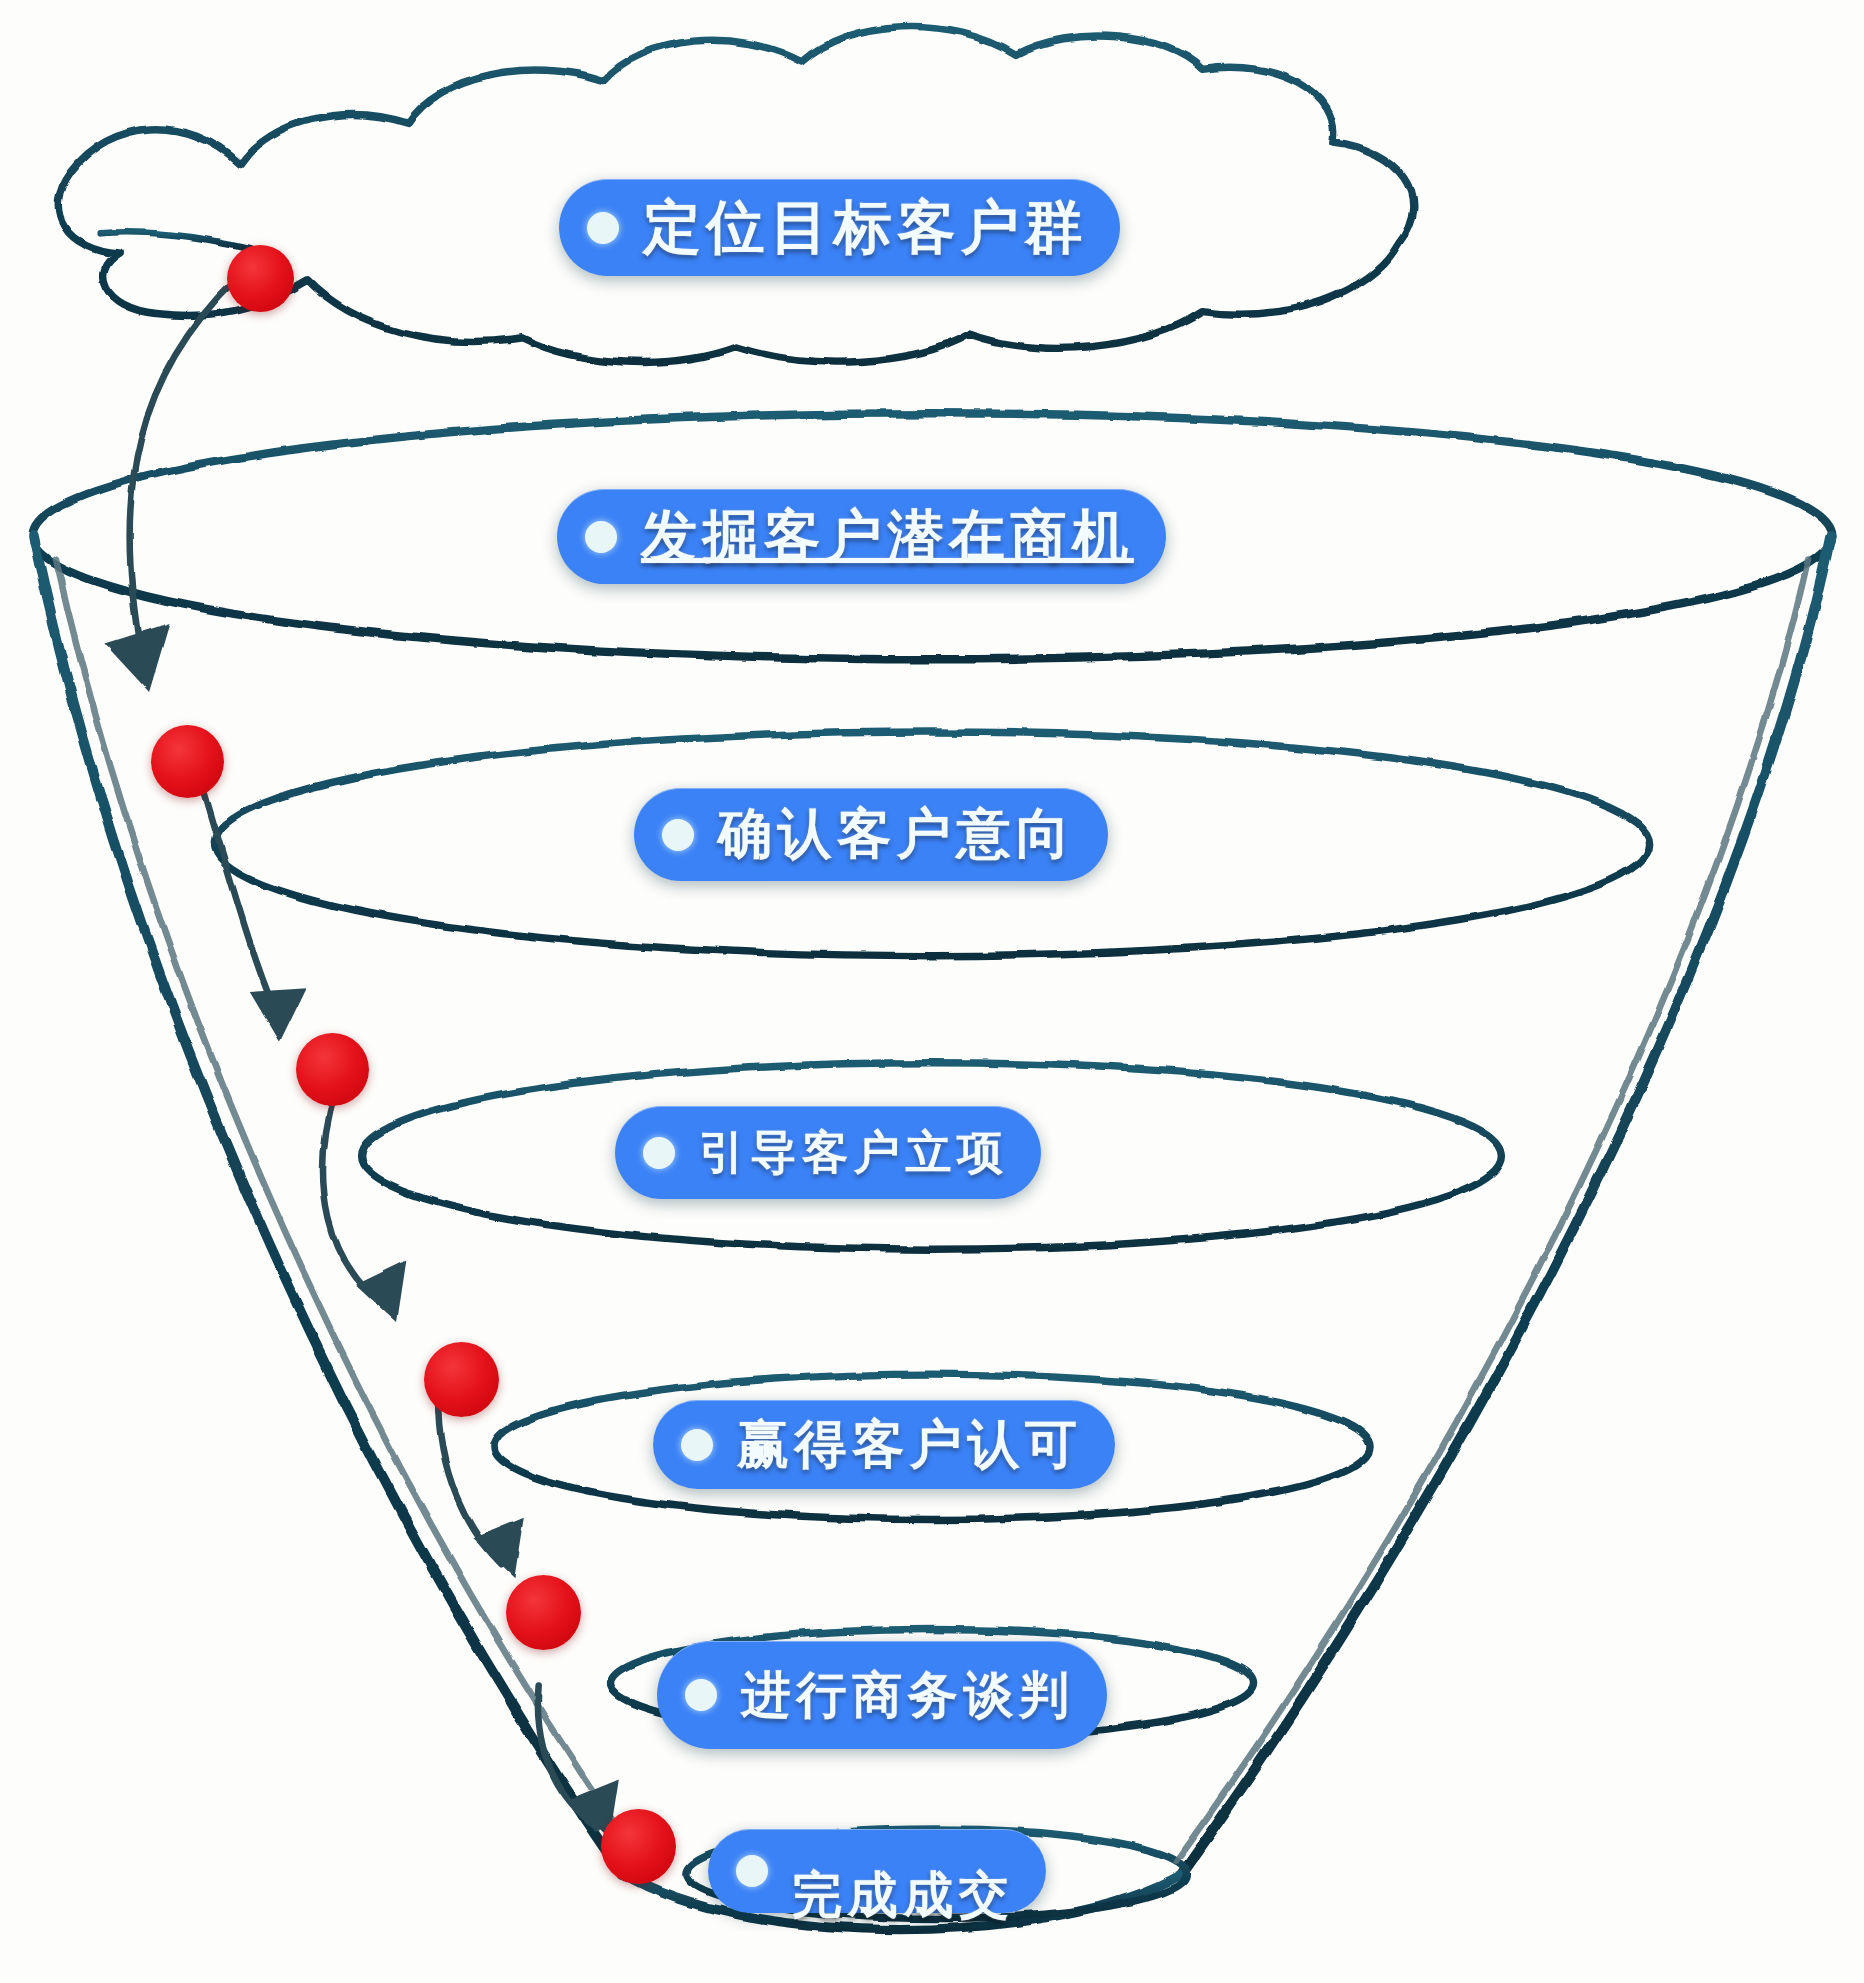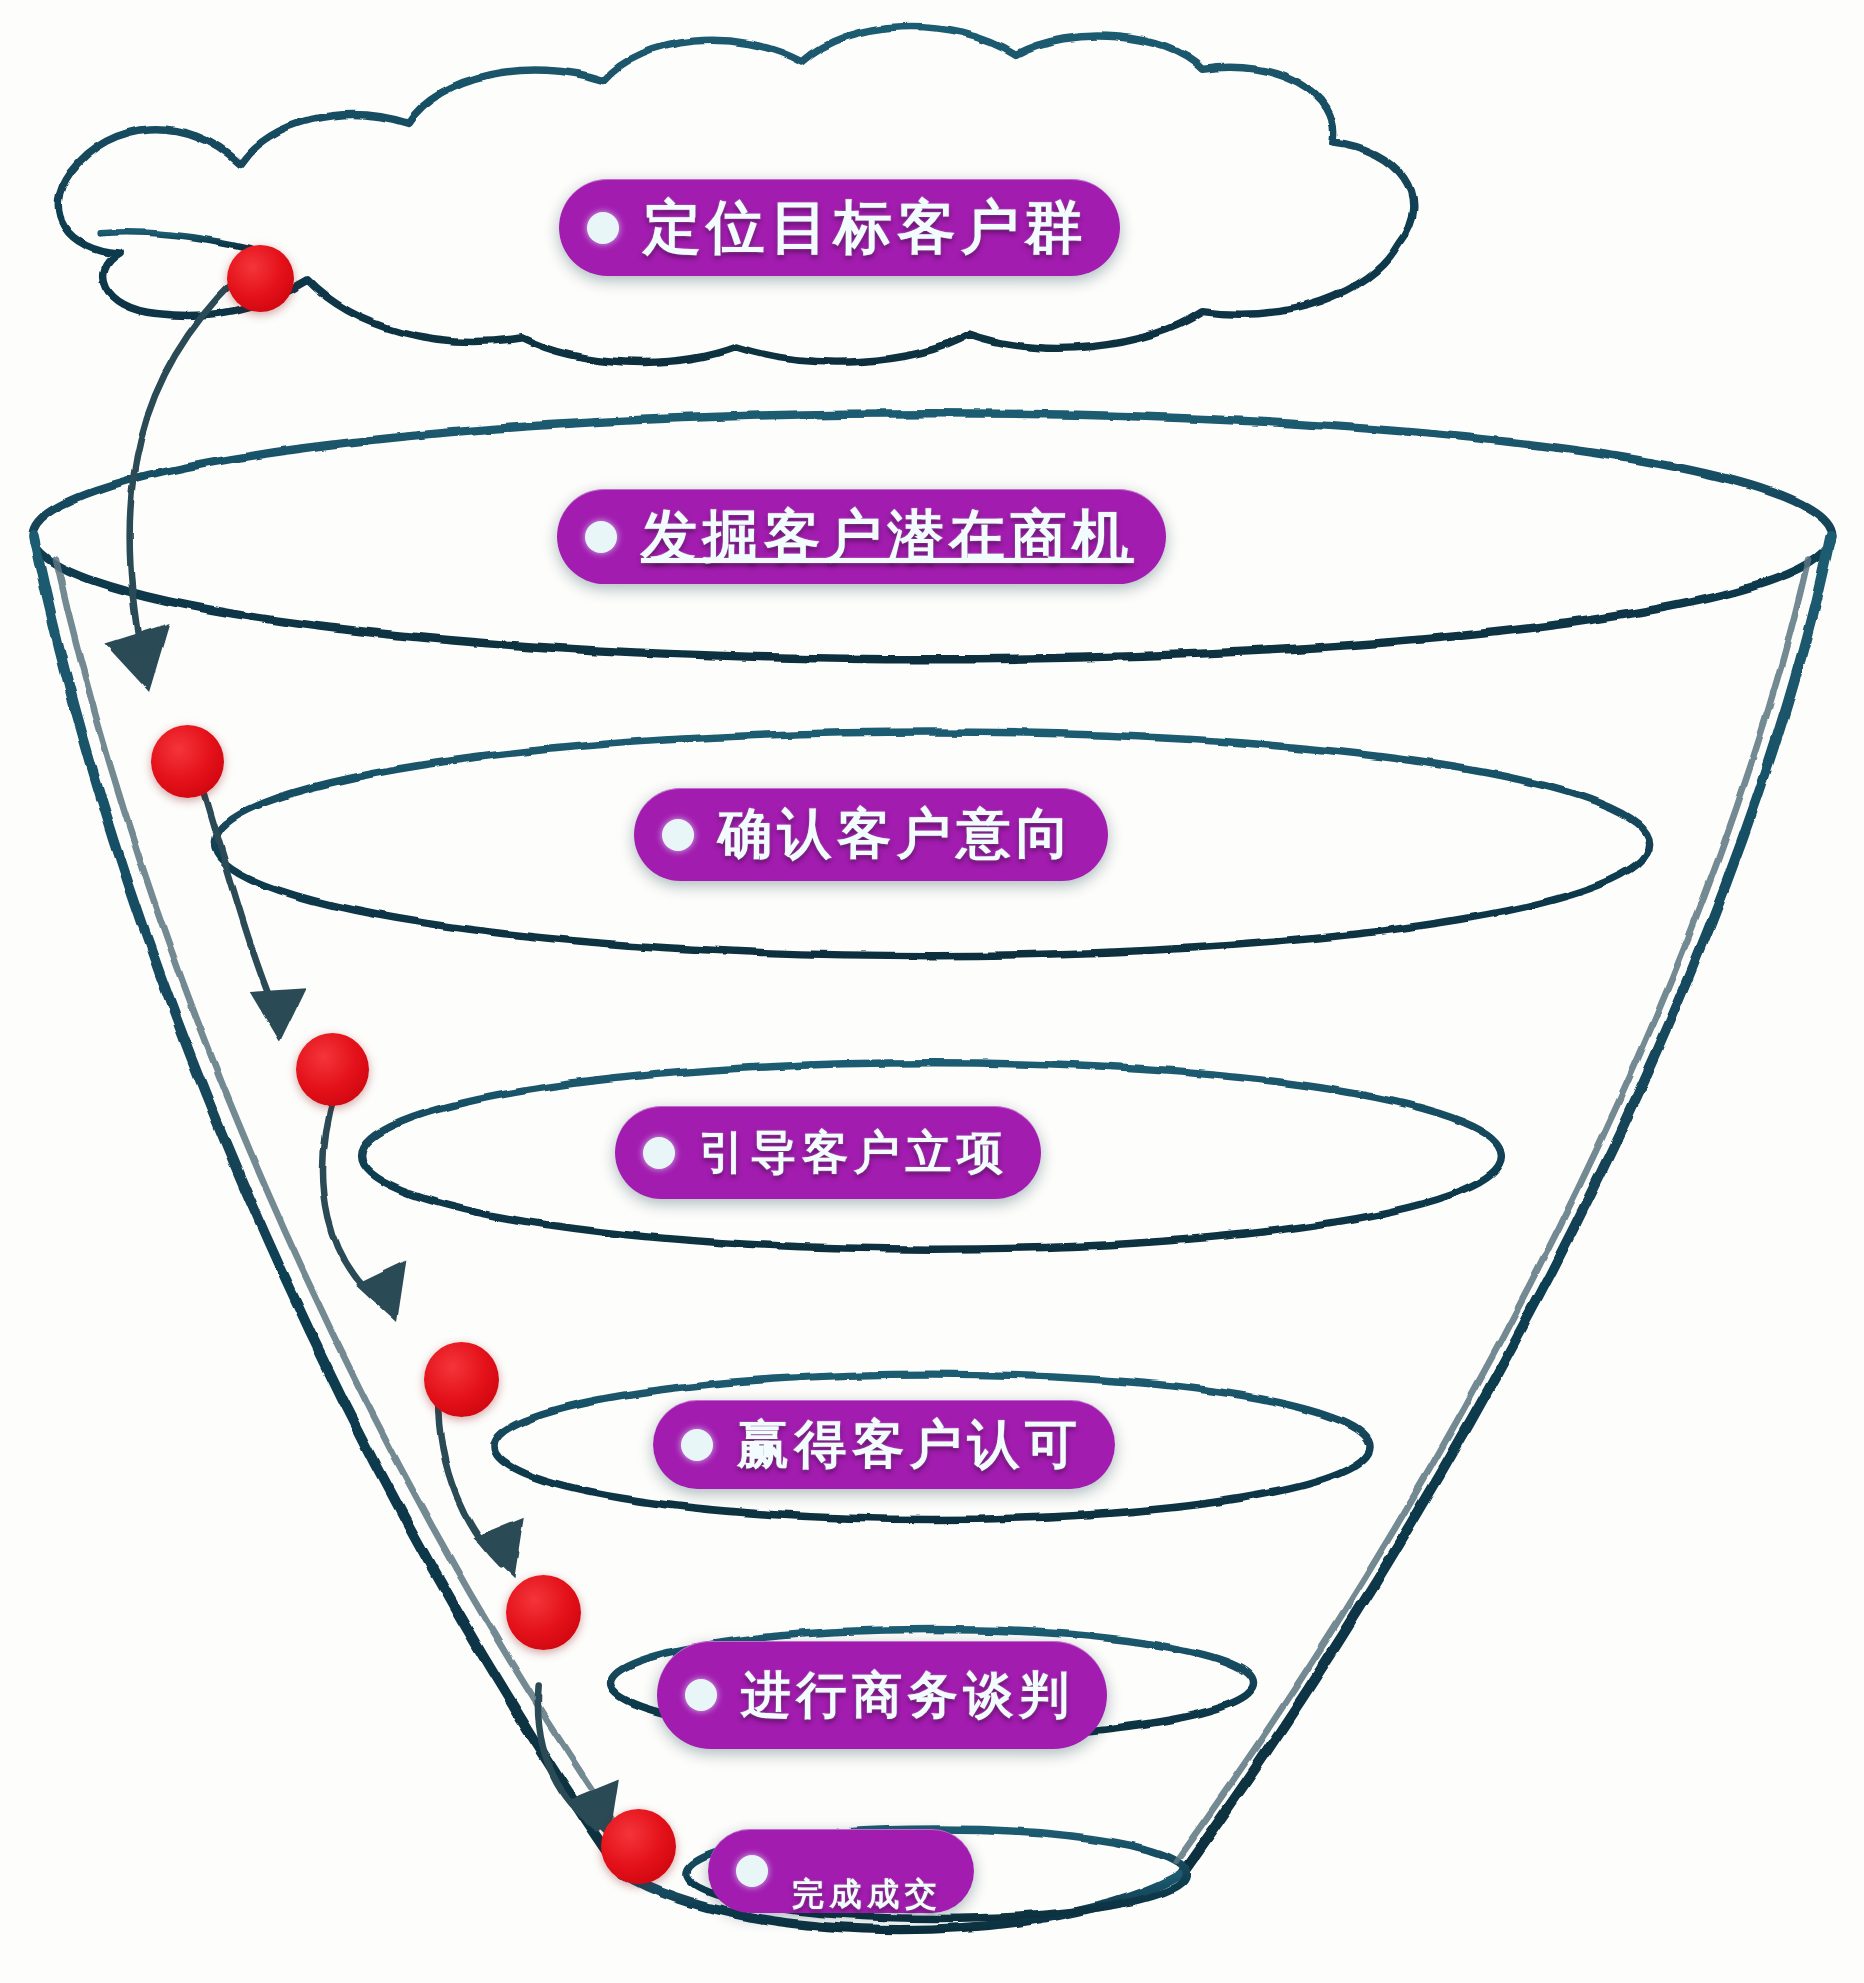--- a/index.html
+++ b/index.html
@@ -15,21 +15,21 @@
     position:absolute;left:0;top:0;width:1864px;height:1984px;
     background:#fdfdfb;
   }
   .funnel-svg{position:absolute;left:0;top:0;width:1864px;height:1984px;}
 
   
   .pill{
     position:absolute;
     display:flex;align-items:center;
     box-sizing:border-box;
-    background:#a21caf;
+    background:#3b82f6;
     border-radius:931px;
     box-shadow:0 4.7px 15px rgba(10,50,65,.33), 0 0.9px 0 rgba(255,255,255,.35) inset;
     padding:0 32px 0 28px;
     white-space:nowrap;
   }
   .pill .bullet{
     width:32px;height:32px;border-radius:50%;
     background:#e9f6f8;
     box-shadow:0 0 7.5px rgba(220,245,250,.75);
     flex:0 0 auto;margin-right:24px;
@@ -55,21 +55,21 @@
   #pill-4{left:615px;  top:1106px; height:93px;}
   #pill-4 .txt{font-size:46px;}
 
   #pill-5{left:653px;  top:1400px; height:89px;}
   #pill-5 .txt{font-size:52px;}
 
   #pill-6{left:657px;  top:1641px; height:108px;}
   #pill-6 .txt{font-size:50px;}
 
   #pill-7{left:708px;  top:1829px; height:84px;}
-  #pill-7 .txt{font-size:32px;margin-top:48px;}
+  #pill-7 .txt{font-size:50px;margin-top:48px;}
 
   
   .dot{
     position:absolute;border-radius:50%;
     background:radial-gradient(circle at 38% 33%, #f4353a 0%, #e4111a 48%, #c30009 100%);
     box-shadow:0 2.8px 9.3px rgba(120,0,8,.35);
   }
 </style>
 </head>
 <body>

